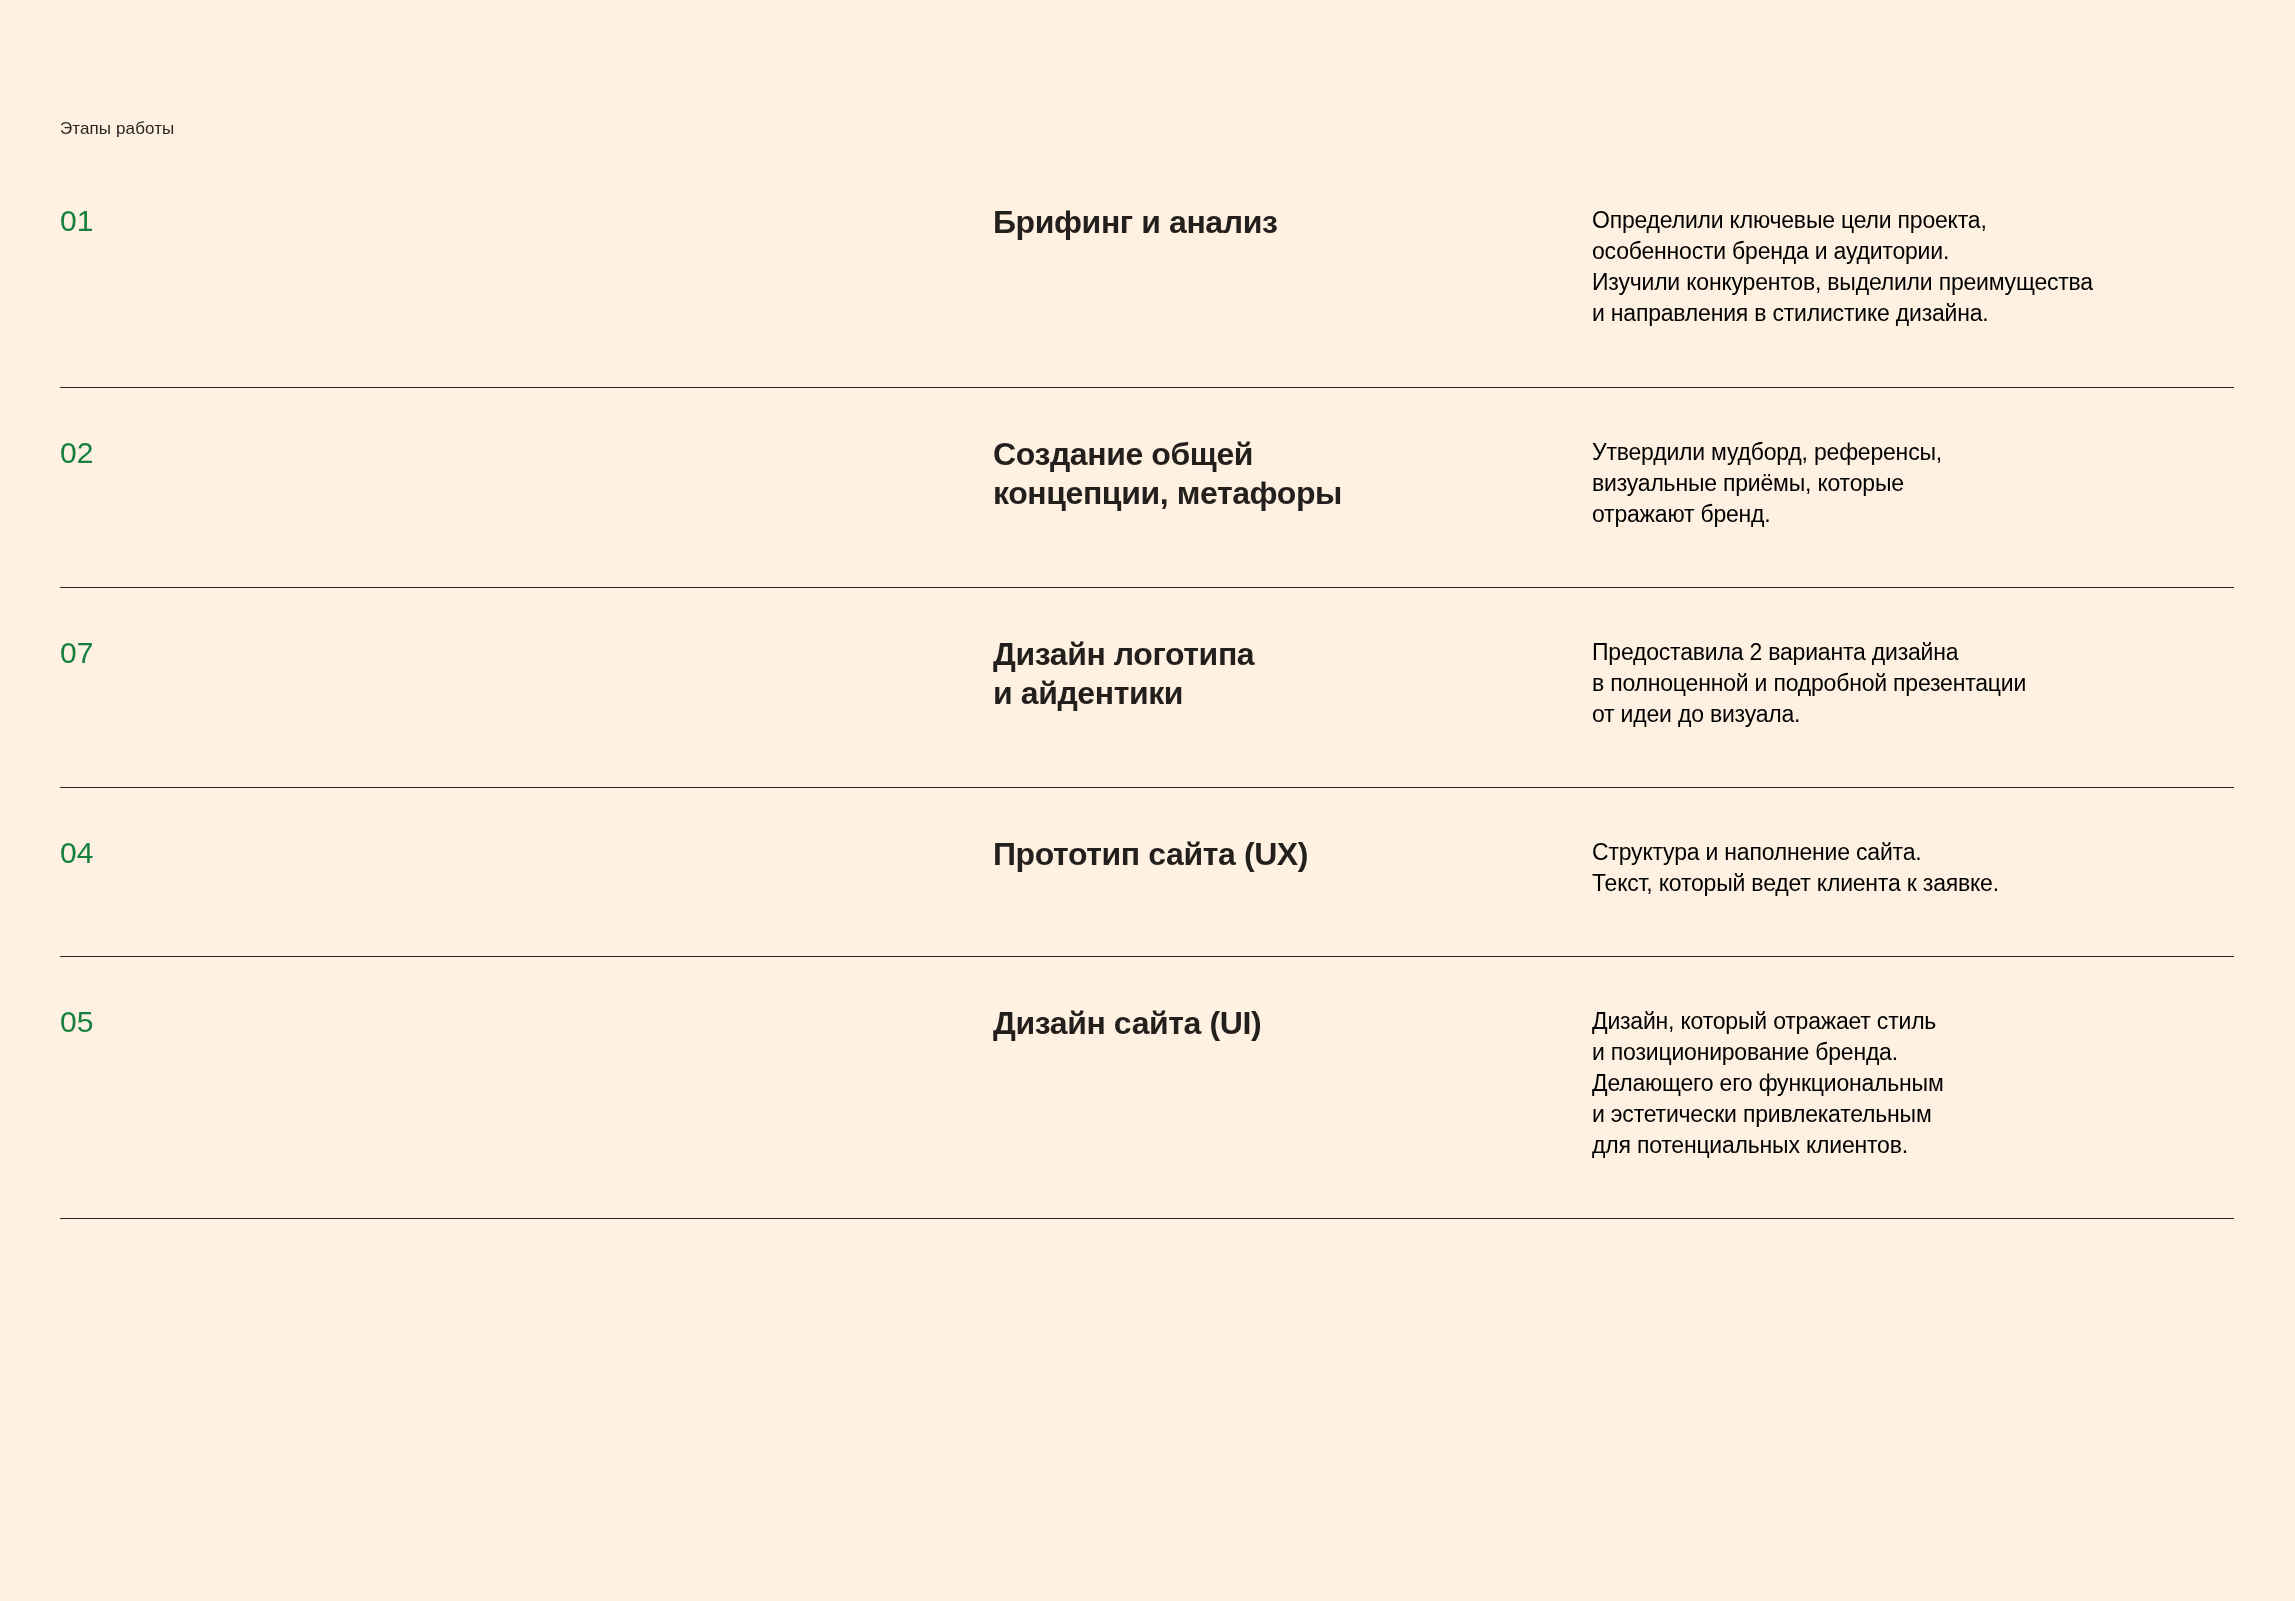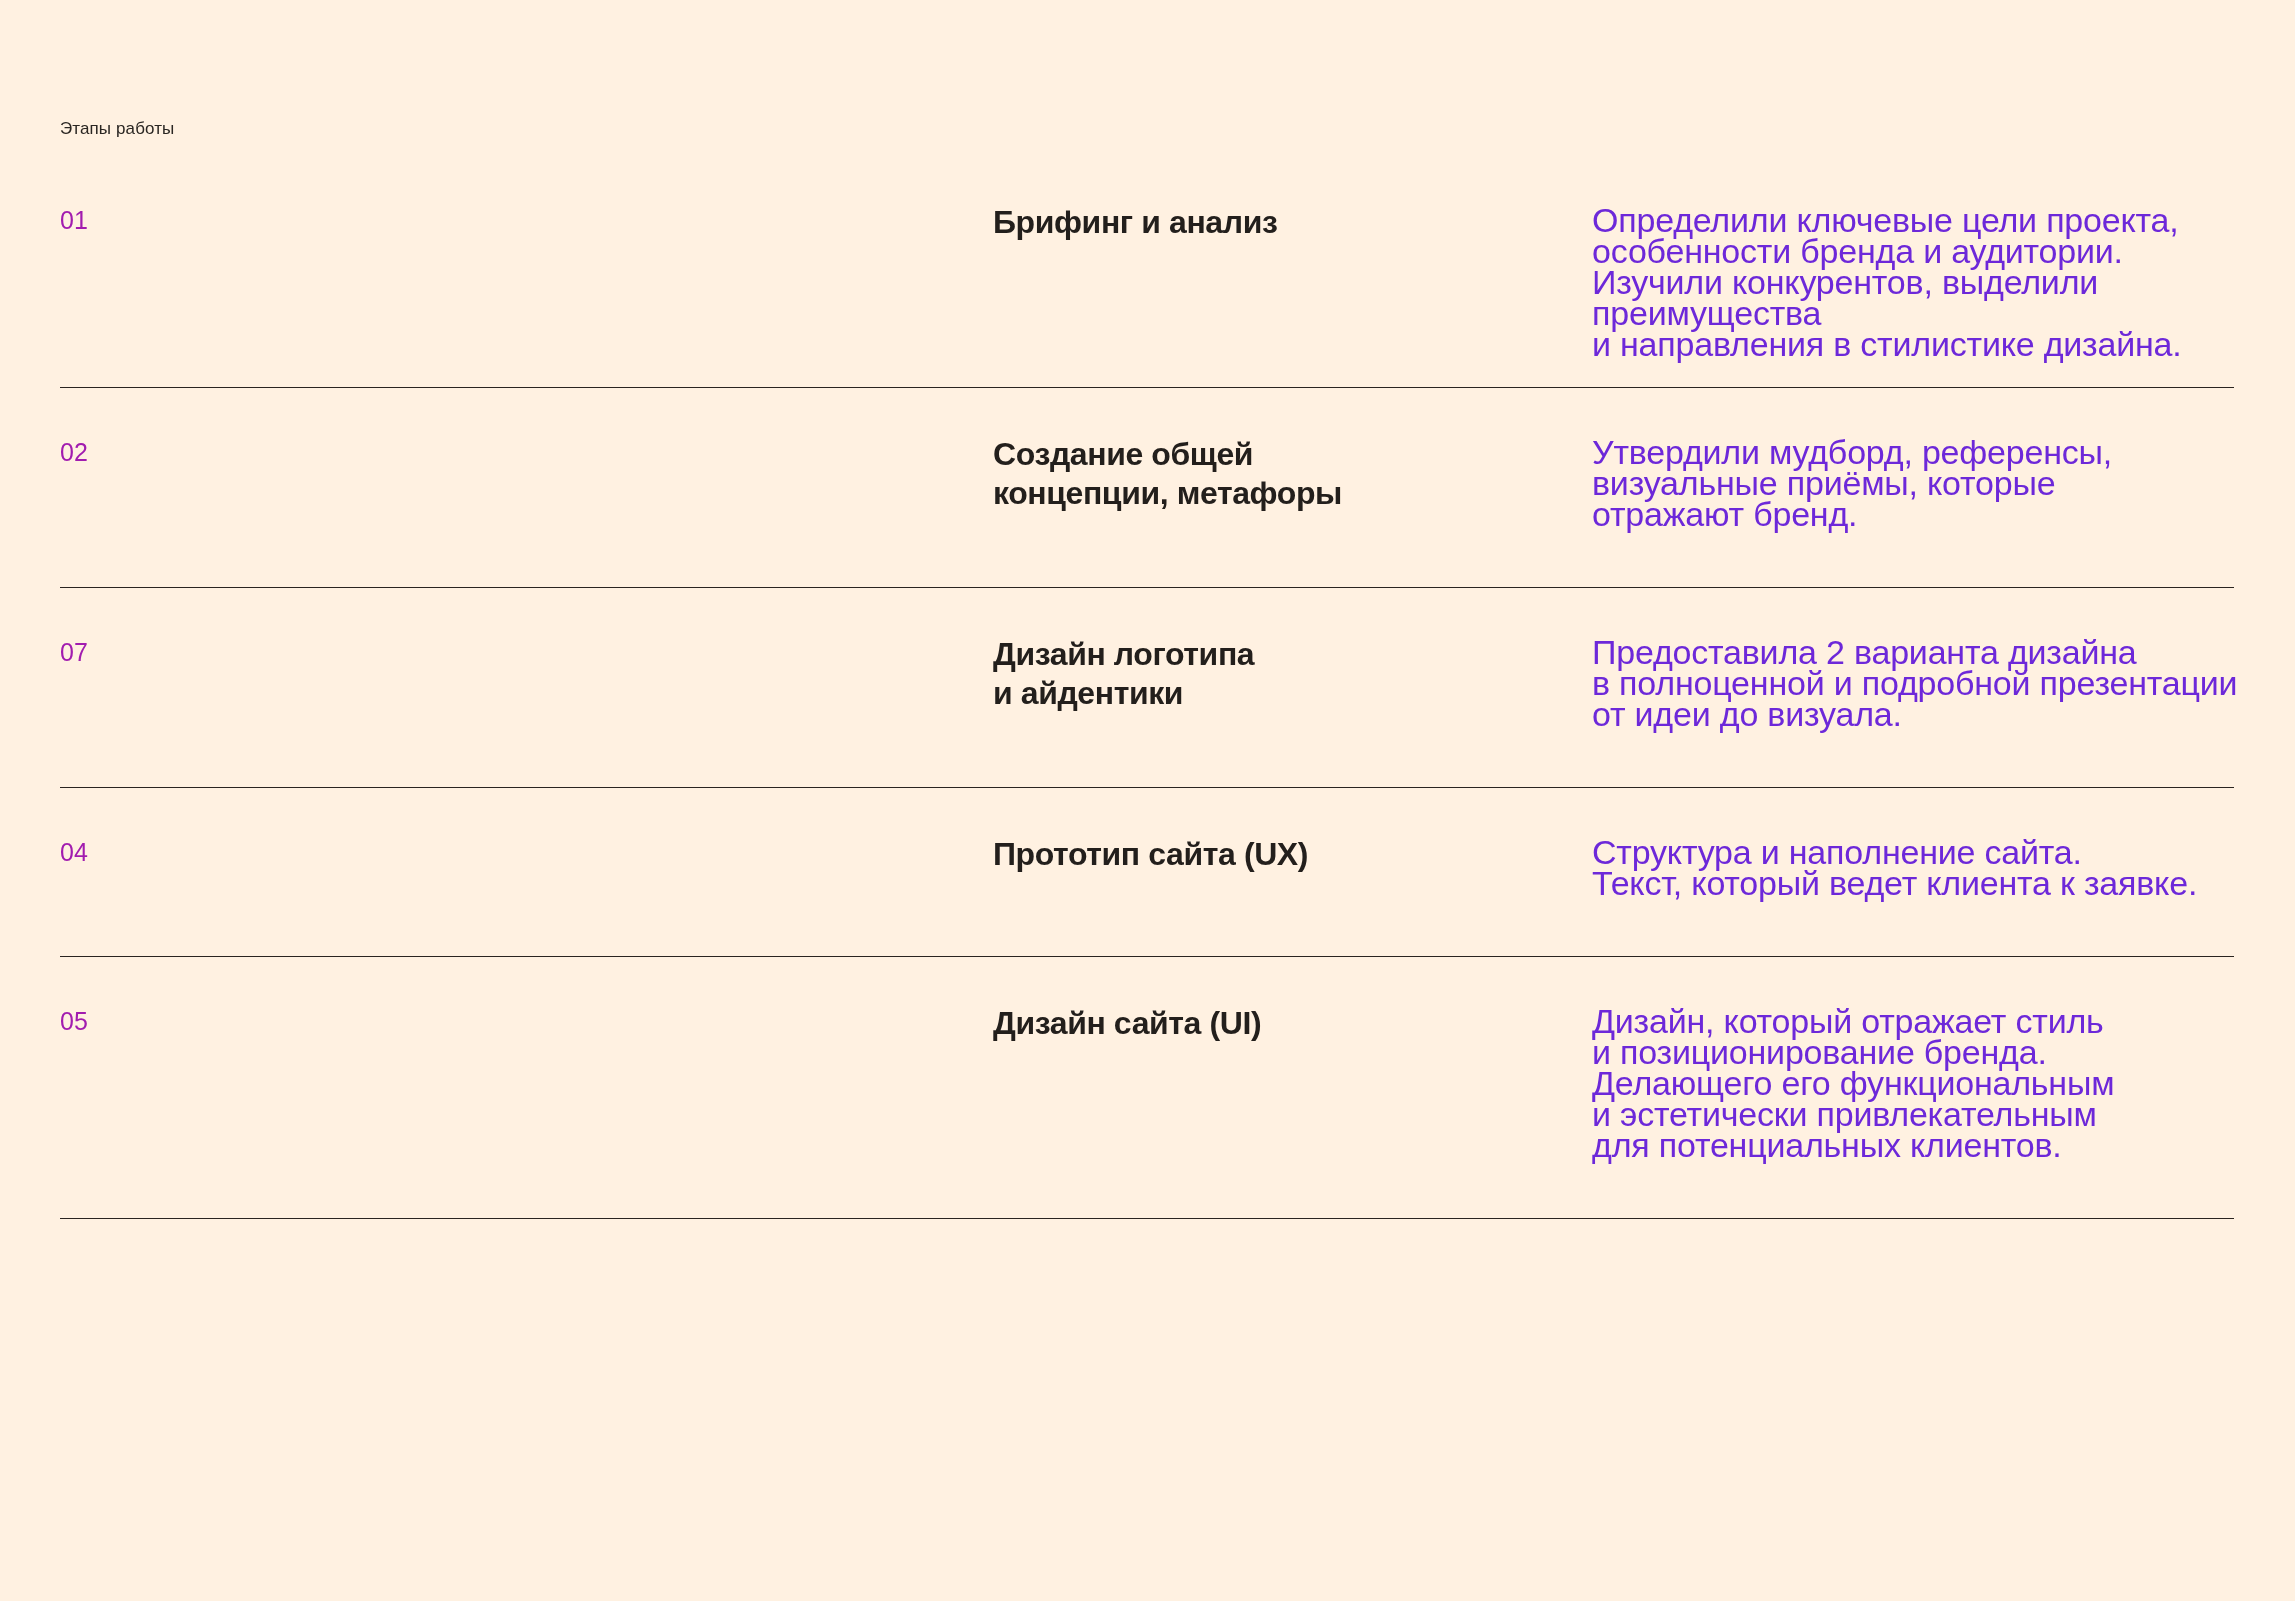--- a/index.html
+++ b/index.html
@@ -40,47 +40,47 @@
   .stage:nth-child(2) { height: 200px; text-decoration: underline; }
   .stage:nth-child(3) { height: 200px; }
   .stage:nth-child(4) { height: 169px; }
   .stage:nth-child(5) { height: 262px; }
   .stage:nth-child(6) { height: 232px; }
 
   .stage-number {
     position: absolute;
     left: 0;
     top: 49px;
-    font-size: 25px;
+    font-size: 30px;
     line-height: 31px;
-    color: #a21caf;
+    color: #15803d;
   }
   .stage-title {
     position: absolute;
     left: 885px;
     top: 47px;
     width: 560px;
     font-size: 32px;
     line-height: 39px;
     font-weight: bold;
     letter-spacing: -0.4px;
     white-space: pre-line;
     color: #231F1C;
     margin-left: 48px;
   }
   .stage-desc {
     position: absolute;
     left: 1532px;
     top: 49px;
     width: 646px;
-    font-size: 34px;
+    font-size: 23px;
     line-height: 31px;
     letter-spacing: -0.2px;
     white-space: pre-line;
-    color: #6d28d9;
+    color: #000000;
   }
 </style>
 </head>
 <body>
 
 <div class="section-label">Этапы работы</div>
 
 <div class="stages">
   <div class="stage">
     <div class="stage-number">01</div>

